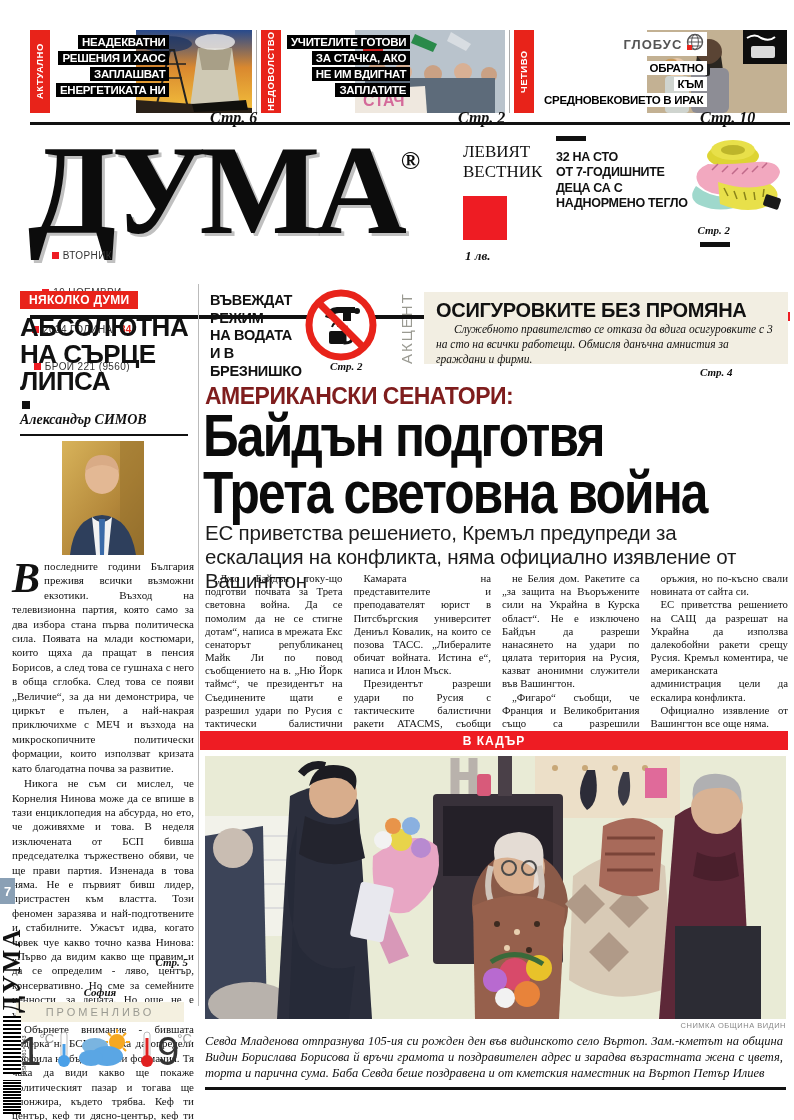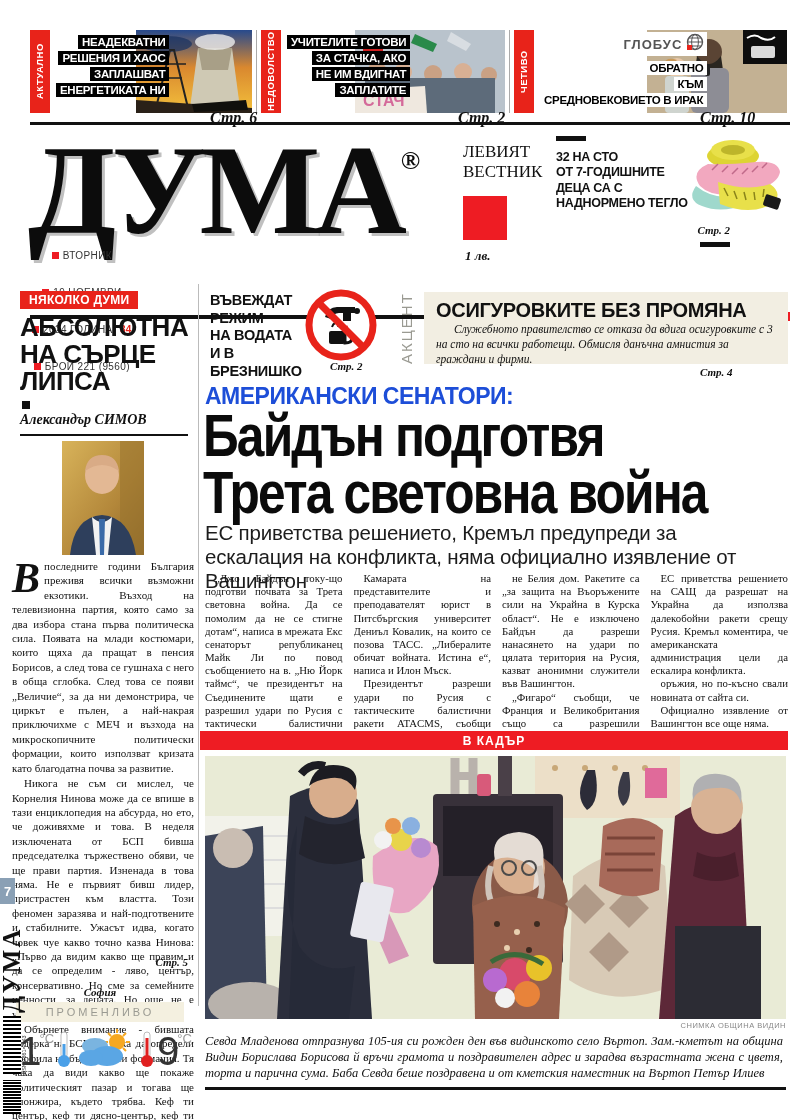--- a/index.html
+++ b/index.html
@@ -99,21 +99,21 @@
   .water-page{position:absolute;left:330px;top:360px;}
   .akcent-label{position:absolute;left:398px;top:292px;height:72px;writing-mode:vertical-rl;
                 transform:rotate(180deg);color:#9a9a92;font-size:15px;letter-spacing:2px;}
   .akcent-box{position:absolute;left:424px;top:292px;width:364px;height:72px;background:#f2eee2;
               box-sizing:border-box;padding:7px 12px;}
   .akcent-title{font-weight:bold;font-size:20px;letter-spacing:-.3px;}
   .akcent-text{font-family:"Liberation Serif",serif;font-style:italic;font-size:11.5px;
                line-height:1.3;text-indent:18px;}
   .akcent-page{position:absolute;left:700px;top:366px;}
   
-  .kicker{position:absolute;left:205px;top:383px;color:#1d4ed8;font-weight:bold;font-size:23px;
+  .kicker{position:absolute;left:205px;top:383px;color:#7f1d1d;font-weight:bold;font-size:23px;
           letter-spacing:-.5px;}
   .headline{position:absolute;left:203px;top:407px;font-weight:bold;font-size:54px;
             line-height:.98;letter-spacing:-2px;transform:scale(.92,1.08);
             transform-origin:0 0;white-space:nowrap;color:#0b0b0b;}
   .subhead{position:absolute;left:205px;top:521px;width:556px;font-size:20.5px;line-height:1.16;
            color:#1c1c1c;letter-spacing:-.2px;}
   .cols{position:absolute;left:205px;top:572px;width:583px;height:158px;display:flex;gap:11px;}
   .col{flex:1;font-family:"Liberation Serif",serif;font-size:10.8px;line-height:1.22;
        text-align:justify;overflow:hidden;}
   .col p{margin:0;text-indent:10px;}
@@ -409,22 +409,22 @@
     </div>
     <div class="col">
       <p>Камарата на представителите и преподавателят юрист в Питсбъргския университет Дениъл Ковалик, на които се позова ТАСС. „Либералите обичат войната. Истина е“, написа и Илон Мъск.</p>
       <p>Президентът разреши удари по Русия с тактическите балистични ракети ATACMS, съобщи „Ню Йорк таймс“. Решението е взето два месеца, преди да напус-</p>
     </div>
     <div class="col">
       <p>не Белия дом. Ракетите са „за защита на Въоръжените сили на Украйна в Курска област“. Не е изключено Байдън да разреши нанасянето на удари по цялата територия на Русия, казват анонимни служители във Вашингтон.</p>
       <p>„Фигаро“ съобщи, че Франция и Великобритания също са разрешили нанасянето на удари дълбоко в руска територия с далекобойни</p>
     </div>
     <div class="col">
+      <p>оръжия, но по-късно свали новината от сайта си.</p>
       <p>ЕС приветства решението на САЩ да разрешат на Украйна да използва далекобойни ракети срещу Русия. Кремъл коментира, че американската администрация цели да ескалира конфликта.</p>
-      <p>оръжия, но по-късно свали новината от сайта си.</p>
       <p>Официално изявление от Вашингтон все още няма.</p>
 
     </div>
   </div>
 
   <div class="vk-bar">В КАДЪР</div>
   <span class="vk-photo">
     <svg width="581" height="263" viewBox="0 0 581 263">
       <rect width="581" height="263" fill="#e9ebd6"></rect>
       <rect x="0" y="60" width="95" height="120" fill="#f2f2ea"></rect>

